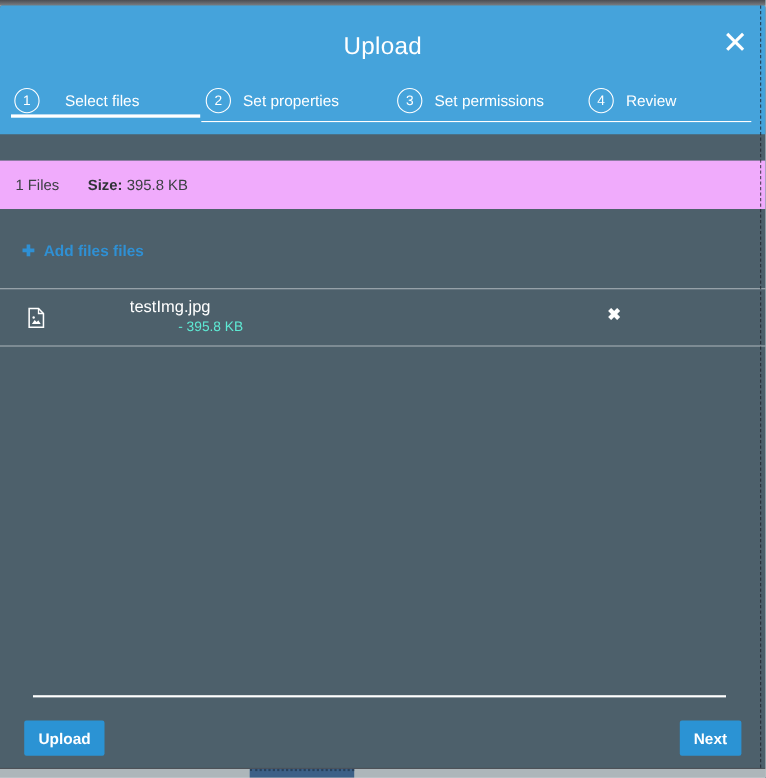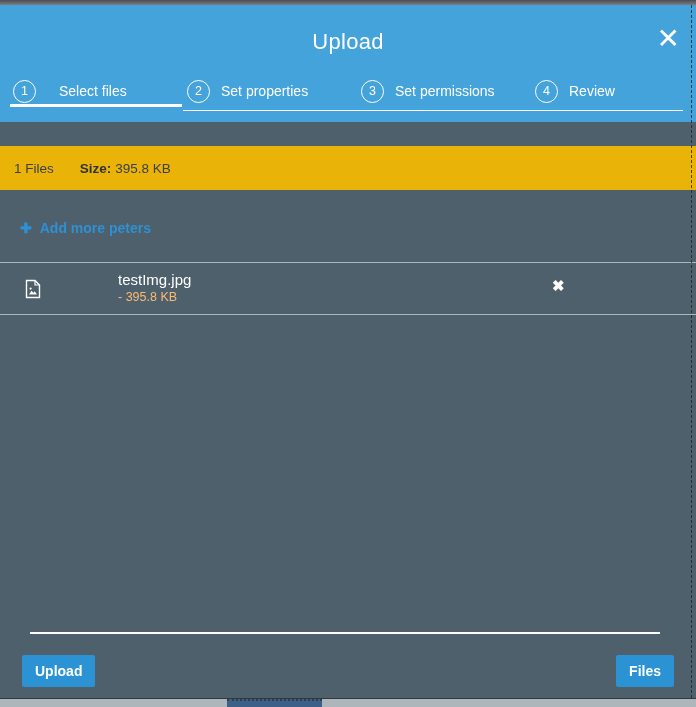--- a/index.html
+++ b/index.html
@@ -19,37 +19,37 @@
     color:#fff;font-size:28px;font-weight:100;line-height:1;cursor:pointer;}
   .steps{position:absolute;top:71px;left:0;right:0;height:30px;display:flex;}
   .step{width:25%;display:flex;align-items:center;gap:11px;padding-left:13px;
     box-sizing:border-box;color:#fff;font-size:14px;cursor:pointer;}
   .circle{width:21px;height:21px;border:1.5px solid #fff;border-radius:50%;flex:none;
     display:flex;align-items:center;justify-content:center;font-size:12.5px;line-height:1;}
   .step.active .step-label{font-weight:normal;margin-left:12px;}
   .active-underline{position:absolute;left:10px;top:99px;width:172px;height:3px;background:#fff;}
   .tabs-baseline{position:absolute;left:183px;right:13px;top:105px;height:1px;background:#fff;}
   
-  .summary{position:absolute;top:141px;left:0;right:0;height:44px;background:#eab308;
+  .summary{position:absolute;top:141px;left:0;right:0;height:44px;background:#f0abfc;
     color:#3c4043;font-size:13.5px;display:flex;align-items:center;gap:26px;
     padding-left:14px;box-sizing:border-box;}
   .summary b{color:#2f3337;margin-right:4px;margin-top:24px;}
   
   .add-more{position:absolute;top:215px;left:20px;display:flex;align-items:center;gap:8px;
     color:#2f90d4;font-size:14px;font-weight:bold;cursor:pointer;}
   .plus{font-size:14px;line-height:1;}
   
   .file-list{position:absolute;top:257px;left:0;right:0;}
   .file-row{position:relative;height:53px;box-sizing:border-box;
     border-top:1px solid rgba(255,255,255,.55);
     border-bottom:1px solid rgba(255,255,255,.55);}
   .file-icon{position:absolute;left:25px;top:16px;width:16px;height:20px;}
   .file-meta{position:absolute;left:118px;top:8px;}
   .file-name{font-size:15px;font-weight:normal;color:#fff;}
-  .file-size{font-size:12.5px;color:#fdba74;margin-top:2px;}
+  .file-size{font-size:12.5px;color:#5eead4;margin-top:2px;margin-left:44px;}
   .remove{position:absolute;left:552px;top:14px;color:#fff;font-size:15px;
     font-weight:bold;cursor:pointer;background:none;border:none;padding:0;}
   
   .footer-divider{position:absolute;top:627px;left:30px;width:630px;height:2px;background:#fff;}
   .btn{position:absolute;top:650px;height:32px;background:#2b93d4;color:#fff;border:none;
     font-family:"Liberation Sans",sans-serif;font-weight:bold;font-size:14px;
     border-radius:2px;padding:0 13px;cursor:pointer;}
   .btn-upload{left:22px;}
   .btn-next{right:22px;}
   .dashed-edge{position:absolute;top:0;bottom:0;right:4px;width:0;
@@ -102,21 +102,21 @@
       <div class="tabs-baseline"></div>
     </div>
 
     <div class="summary">
       <span>1 Files</span>
       <span><b>Size:</b><span>395.8 KB</span></span>
     </div>
 
     <div class="add-more">
       <span class="plus">✚</span>
-      <span>Add more peters</span>
+      <span>Add files files</span>
     </div>
 
     <div class="file-list">
       <div class="file-row">
         <span class="file-icon">
           <svg width="16" height="20" viewBox="0 0 16 20">
             <path d="M1.5 1.5 H10 L14.5 6 V18.5 H1.5 Z" fill="none" stroke="#fff" stroke-width="1.4"></path>
             <path d="M10 1.5 V6 H14.5" fill="none" stroke="#fff" stroke-width="1.2"></path>
             <path d="M4 15.5 L6.5 11.8 L8.4 13.8 L9.8 12.2 L12 15.5 Z" fill="#fff"></path>
             <circle cx="5.6" cy="9.6" r="1.1" fill="#fff"></circle>
@@ -125,21 +125,21 @@
         <div class="file-meta">
           <div class="file-name">testImg.jpg</div>
           <div class="file-size">- 395.8 KB</div>
         </div>
         <button class="remove"><span>✖</span></button>
       </div>
     </div>
 
     <div class="footer-divider"></div>
     <button class="btn btn-upload">Upload</button>
-    <button class="btn btn-next">Files</button>
+    <button class="btn btn-next">Next</button>
 
     <div class="dashed-edge"></div>
   </div>
 
   <div class="bottom-strip">
     <div class="behind-bar"></div>
   </div>
 </div>
 
 </body></html>

